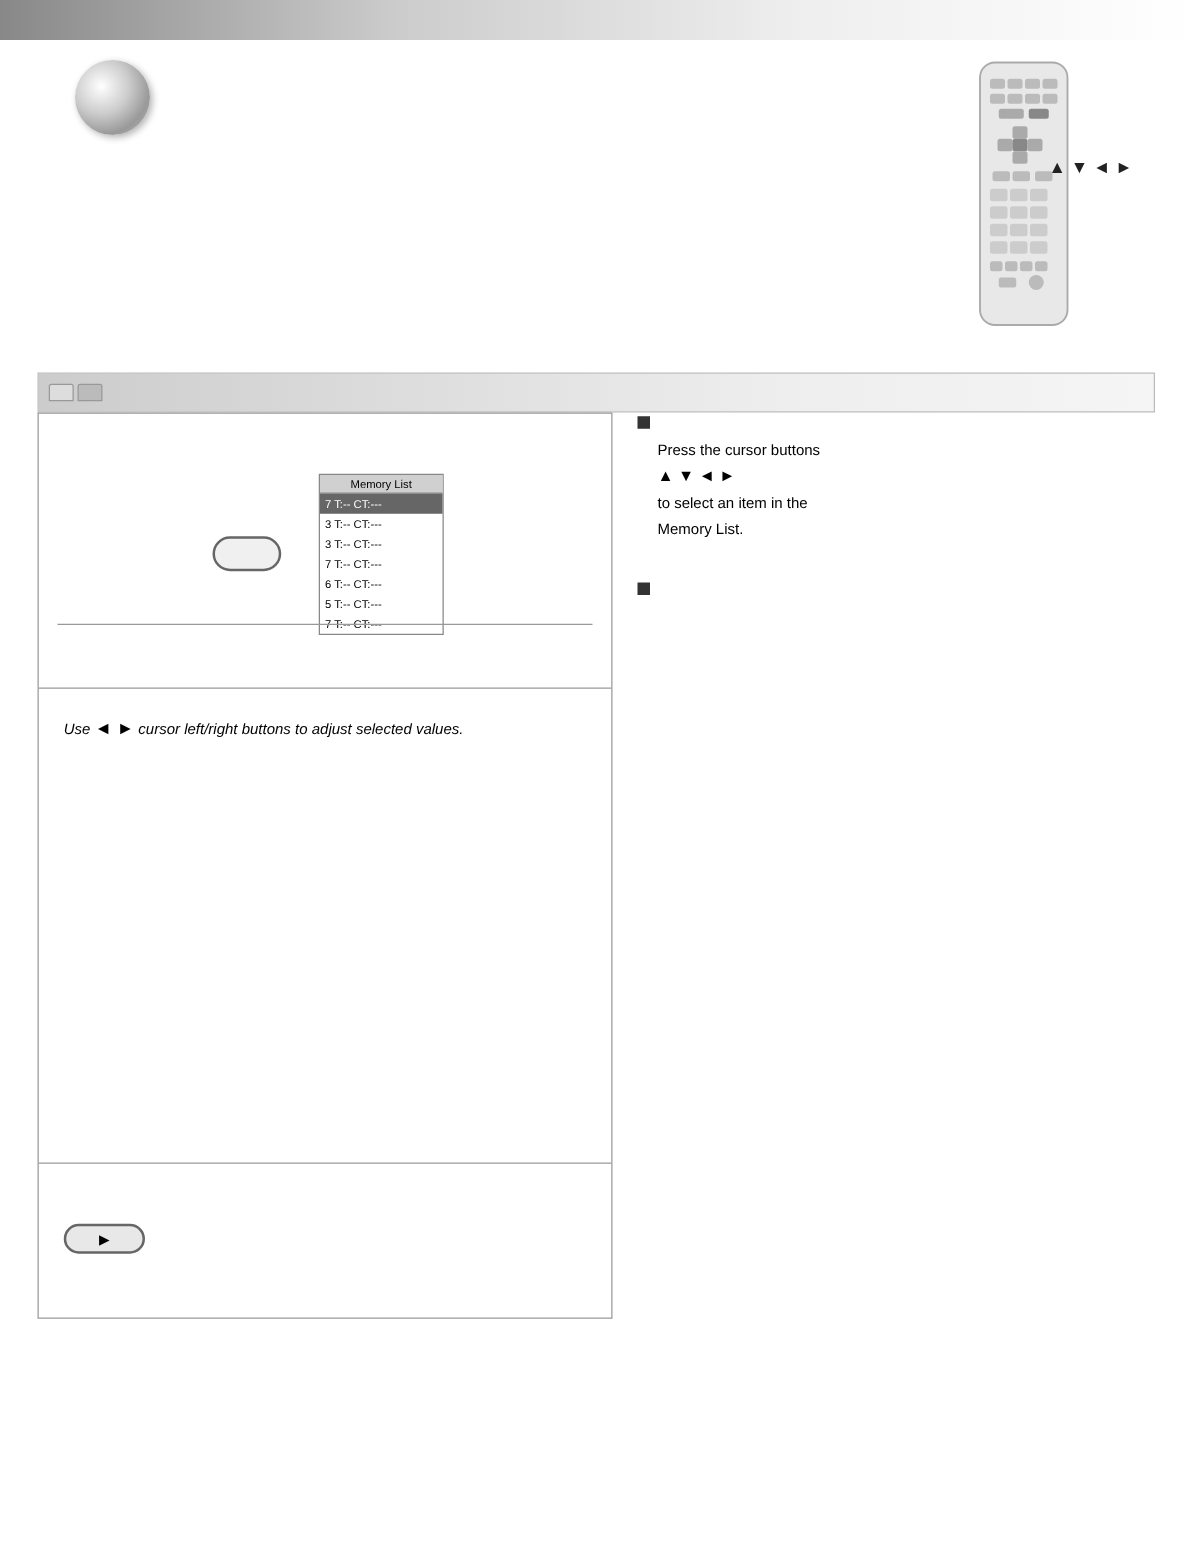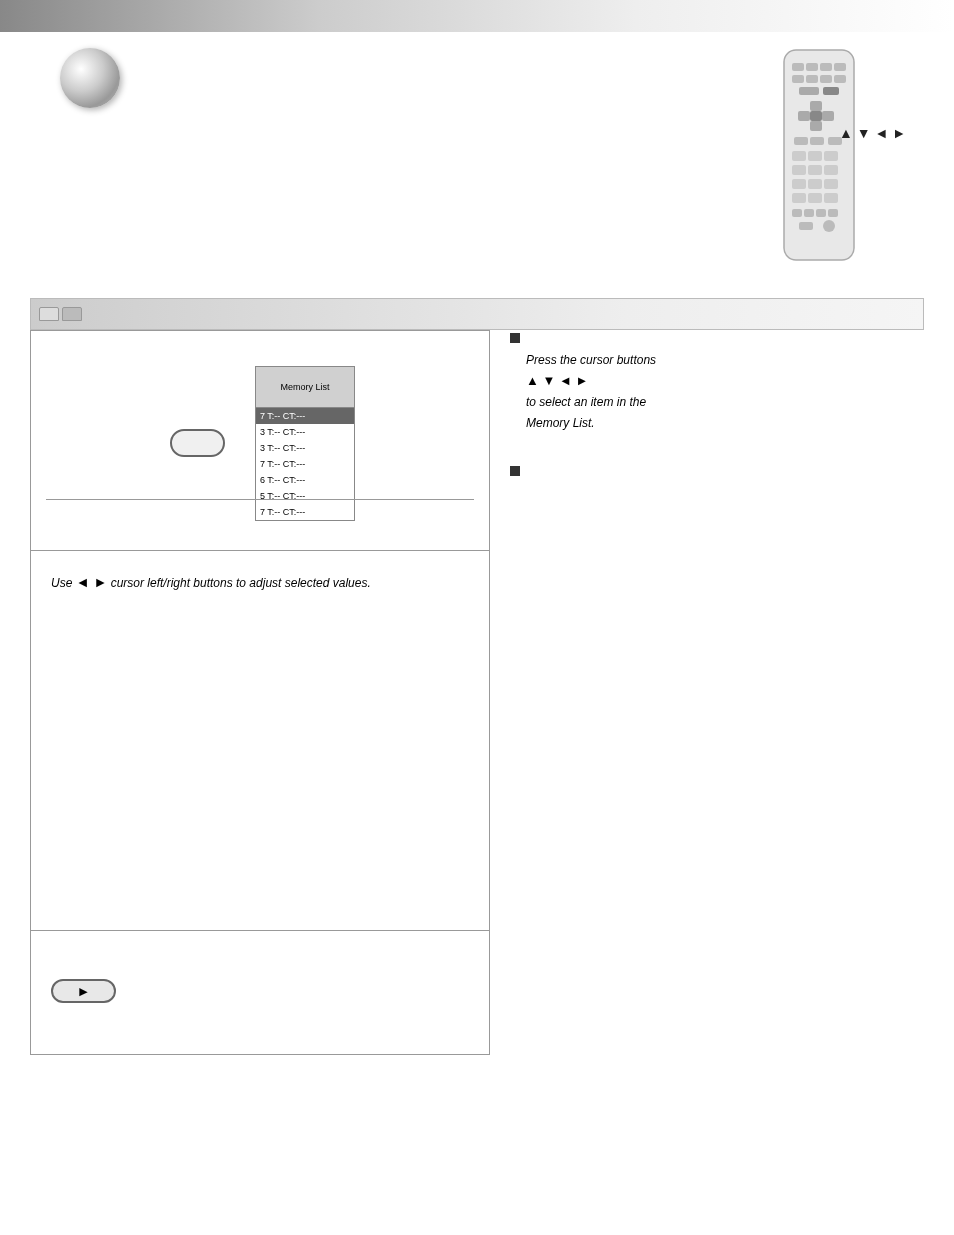--- a/index.html
+++ b/index.html
@@ -100,21 +100,21 @@
     .memory-list-popup {
       border: 1px solid #888;
       background: #fff;
       width: 100px;
       font-size: 9px;
     }
 
     .memory-list-title {
       background: #d0d0d0;
       text-align: center;
-      padding: 15px 0;
+      padding: 2px 0;
       font-size: 9px;
       border-bottom: 1px solid #888;
     }
 
     .memory-list-item {
       padding: 1px 4px;
       white-space: nowrap;
       font-size: 9px;
       line-height: 14px;
     }
@@ -158,21 +158,20 @@
       font-size: 11px;
     }
 
     
     .right-panel {
       position: absolute;
       top: 330px;
       left: 510px;
       right: 30px;
       bottom: 180px;
-      font-style: italic;
     }
 
     .instruction-block {
       margin-bottom: 30px;
     }
 
     .bullet-square {
       display: inline-block;
       width: 10px;
       height: 10px;

